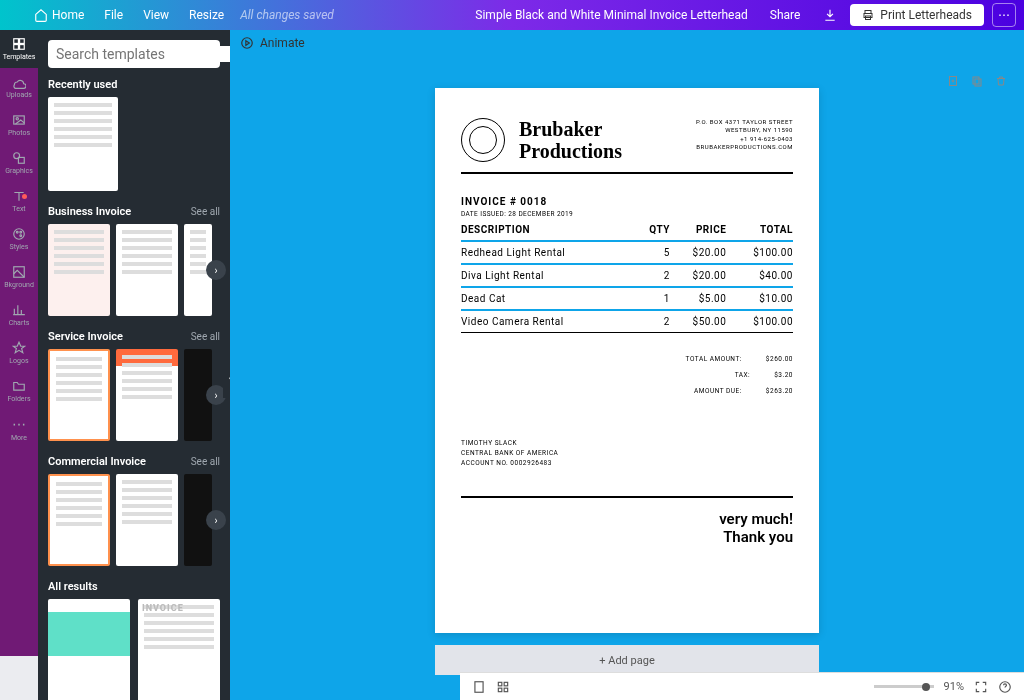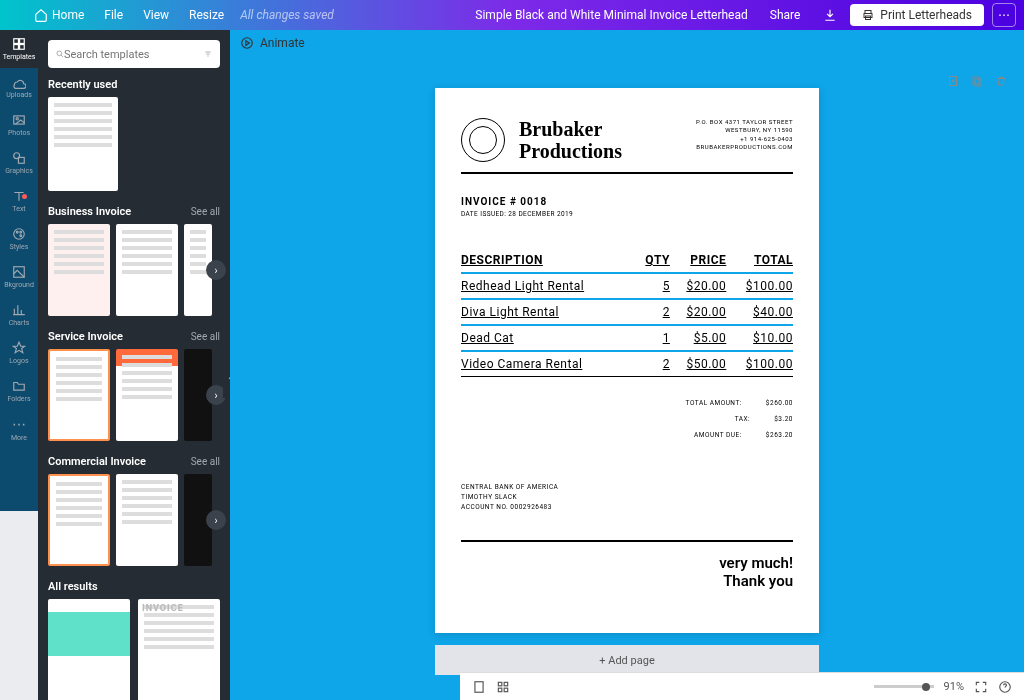--- a/index.html
+++ b/index.html
@@ -12,31 +12,31 @@
 .home-item { display:flex; align-items:center; gap:4px; }
 .saved { opacity:.6; font-style:italic; margin-left:6px; }
 .top-center { flex:1; text-align:right; padding-right:12px; font-size:12px; }
 .top-right { display:flex; align-items:center; gap:8px; padding-right:8px; }
 .share-btn { padding:4px 10px; cursor:pointer; }
 .dl-ic { width:24px;height:24px; display:flex;align-items:center;justify-content:center; cursor:pointer; }
 .print-btn { background:#fff; color:#333; padding:4px 12px; border-radius:4px; display:flex; align-items:center; gap:6px; cursor:pointer; }
 .more-btn { width:24px;height:24px; display:flex;align-items:center;justify-content:center; border:1px solid rgba(255,255,255,.5); border-radius:4px; cursor:pointer; }
 
 
-.left-rail { position:absolute; top:30px; left:0; width:38px; height:481px; background:#0c4a6e; display:flex; flex-direction:column; }
+.left-rail { position:absolute; top:30px; left:0; width:38px; height:626px; background:#701a75; display:flex; flex-direction:column; }
 .rail-item { height:38px; display:flex; flex-direction:column; align-items:center; justify-content:center; color:#a0a8b0; font-size:7px; gap:2px; cursor:pointer; }
 .rail-item.active { background:#252c33; color:#fff; }
 .rail-ic { width:14px;height:14px; }
 .rail-item .dot { width:5px;height:5px;background:#ff5a5a;border-radius:50%;position:absolute;margin-left:10px;margin-top:-10px; }
 
 
 .panel { position:absolute; top:30px; left:38px; width:192px; height:670px; background:#252c33; color:#fff; overflow:hidden; }
 .search-wrap { padding:10px; }
 .search { display:flex; align-items:center; background:#fff; border-radius:4px; padding:4px 8px; height:28px; }
-.search input { flex:1; border:0; outline:0; font-size:11px; color:#333; }
+.search input { flex:1; border:0; outline:0; font-size:14px; color:#333; }
 .search-ic, .filter-ic { width:14px;height:14px; color:#888; }
 .section { padding:0 10px; }
 .sec-hdr { display:flex; justify-content:space-between; align-items:center; margin-bottom:6px; }
 .sec-title { font-size:11px; font-weight:600; }
 .seeall { font-size:10px; color:#a0a8b0; cursor:pointer; }
 .thumbs { display:flex; gap:6px; margin-bottom:14px; position:relative; }
 .thumb { background:#fff; border-radius:2px; flex-shrink:0; }
 .thumb.full { width:70px; height:94px; }
 .thumb.half { width:62px; height:92px; }
 .thumb.peek { width:28px; height:92px; }
@@ -57,21 +57,21 @@
 .doc { position:absolute; top:58px; left:50%; transform:translateX(-50%); width:384px; height:545px; background:#fff; box-shadow:0 2px 8px rgba(0,0,0,.15); padding:30px 26px; color:#000; }
 .doc-header { display:flex; align-items:flex-start; gap:14px; }
 .logo { width:44px;height:44px; border:1.5px solid #000; border-radius:50%; display:flex;align-items:center;justify-content:center; }
 .logo-inner { width:28px;height:28px; border:1.5px solid #000; border-radius:50%; position:relative; overflow:hidden; }
 .company { font-family:Georgia,serif; font-size:20px; font-weight:600; line-height:1.1; }
 .addr { margin-left:auto; text-align:right; font-size:6px; letter-spacing:.5px; line-height:1.4; }
 .thick-line { border:0; border-top:2px solid #000; margin:10px 0; }
 .thin-line { border:0; border-top:1px solid #000; }
 .inv-title { font-size:10px; font-weight:700; letter-spacing:1px; margin-top:22px; }
 .inv-date { font-size:6.5px; letter-spacing:.4px; margin-top:3px; }
-.tbl { width:100%; margin-top:35px; font-size:12px; letter-spacing:.5px; border-collapse:collapse;text-decoration:underline; }
+.tbl { width:100%; margin-top:6px; font-size:10px; letter-spacing:.5px; border-collapse:collapse; }
 .tbl th { text-align:left; font-weight:700; padding-bottom:5px; }
 .tbl th.r, .tbl td.r { text-align:right; }
 .tbl td { padding:5px 0; }
 .tbl tbody tr { border-top:2px solid #0ea5e9; }
 .totals { margin-top:18px; font-size:6.5px; letter-spacing:.5px; }
 .totals div { display:flex; justify-content:flex-end; gap:24px; padding:4px 0; }
 .payee { margin-top:40px; font-size:6.5px; letter-spacing:.5px; line-height:1.5; }
 .thanks-line { border-top:2px solid #000; margin-top:28px; }
 .thanks { font-family:Georgia,serif; font-size:15px; font-weight:600; text-align:right; margin-top:12px; line-height:1.2; }
 
@@ -390,22 +390,22 @@
           <span>TAX:</span>
           <span>$3.20</span>
         </div>
       <div>
           <span>AMOUNT DUE:</span>
           <span>$263.20</span>
         </div>
     </div>
 
     <div class="payee">
+      <div>TIMOTHY SLACK</div>
       <div>CENTRAL BANK OF AMERICA</div>
-      <div>TIMOTHY SLACK</div>
       <div>ACCOUNT NO. 0002926483</div>
     </div>
 
     <div class="thanks-line"></div>
     <div class="thanks">
       <div>very much!</div>
       <div>Thank you</div>
     </div>
   </div>
 

